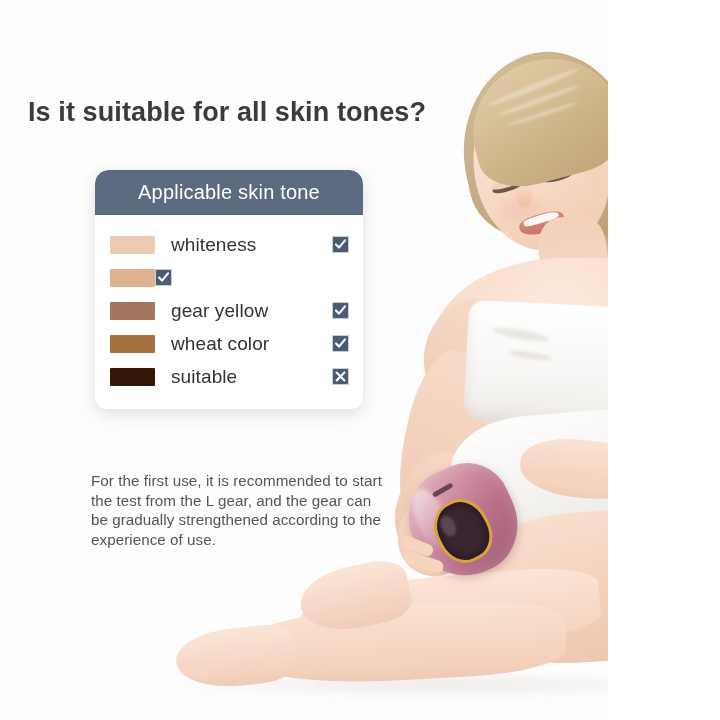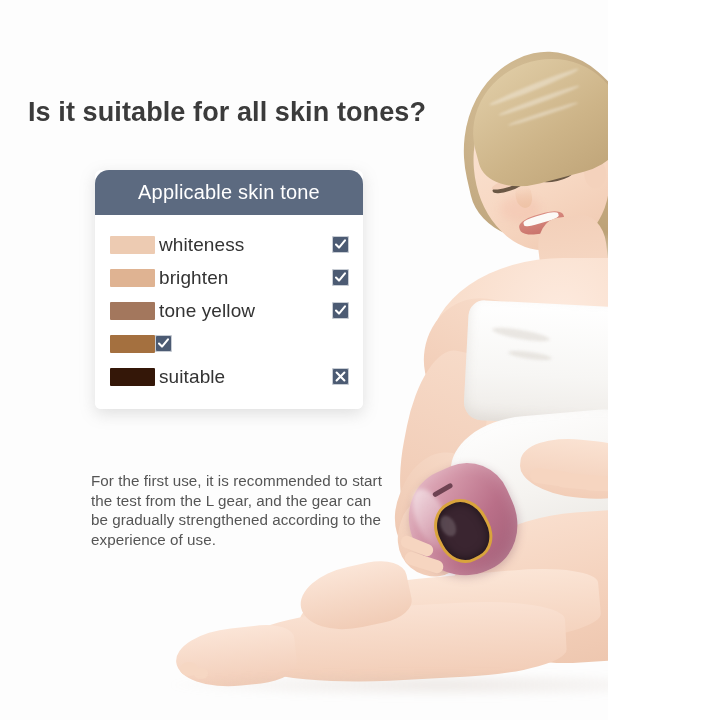--- a/index.html
+++ b/index.html
@@ -110,30 +110,30 @@
     box-shadow:inset 0 0 10px rgba(0,0,0,.55);}
   .device-win-gloss{position:absolute;left:6px;top:7px;width:14px;height:22px;background:rgba(255,255,255,.16);border-radius:50%;filter:blur(1px);}
 
   
   .heading{position:absolute;left:28px;top:97px;width:420px;
     font-size:27px;font-weight:700;color:#3b3b3b;letter-spacing:.1px;
     font-family:"Liberation Sans", sans-serif;white-space:nowrap;}
 
   
   .card{position:absolute;left:95px;top:170px;width:268px;
-    background:#ffffff;border-radius:6px;
+    background:#ffffff;border-radius:13px;
     box-shadow:0 5px 16px rgba(120,120,120,.22);overflow:hidden;}
   .card-header{height:45px;background:#5c6a80;display:flex;align-items:center;justify-content:center;
     border-radius:14px 14px 0 0;}
   .card-header-title{color:#ffffff;font-size:20px;font-weight:400;letter-spacing:.2px;}
   .card-body{padding:13px 0 16px 0;background:#fff;}
 
   .tone-row{display:flex;align-items:center;height:33px;padding:0 14px 0 15px;}
   .swatch{width:45px;height:18px;border-radius:1px;flex:0 0 auto;}
-  .tone-label{flex:1 1 auto;margin-left:4px;font-size:19px;color:#333333;letter-spacing:.1px;}
+  .tone-label{flex:1 1 auto;margin-left:16px;font-size:19px;color:#333333;letter-spacing:.1px;}
   .mark{width:17px;height:17px;flex:0 0 auto;background:#4c5b73;border-radius:2px;
     display:flex;align-items:center;justify-content:center;box-shadow:0 0 0 1px rgba(255,255,255,.7) inset;}
   .mark svg{display:block;}
 
   
   .note{position:absolute;left:91px;top:471px;width:300px;
     font-size:15.2px;line-height:19.6px;color:#555555;letter-spacing:.05px;}
 </style>
 </head>
 <body>
@@ -214,38 +214,38 @@
           <span class="swatch" style="background: rgb(237, 203, 178);"></span>
           <span class="tone-label">whiteness</span>
           <span class="mark" style="background: rgb(76, 91, 115);">
             <svg width="13" height="13" viewBox="0 0 13 13" aria-hidden="true">
               <path d="M2 6.6 L5 9.6 L11 2.4" fill="none" stroke="#ffffff" stroke-width="2.1" stroke-linecap="round" stroke-linejoin="round"></path>
             </svg>
           </span>
         </div>
         <div class="tone-row">
           <span class="swatch" style="background: rgb(223, 179, 146);"></span>
-          <span class="tone-label">brighten</span>
           <span class="mark" style="background: rgb(76, 91, 115);">
             <svg width="13" height="13" viewBox="0 0 13 13" aria-hidden="true">
               <path d="M2 6.6 L5 9.6 L11 2.4" fill="none" stroke="#ffffff" stroke-width="2.1" stroke-linecap="round" stroke-linejoin="round"></path>
             </svg>
           </span>
         </div>
         <div class="tone-row">
           <span class="swatch" style="background: rgb(163, 119, 93);"></span>
-          <span class="tone-label">tone yellow</span>
+          <span class="tone-label">gear yellow</span>
           <span class="mark" style="background: rgb(76, 91, 115);">
             <svg width="13" height="13" viewBox="0 0 13 13" aria-hidden="true">
               <path d="M2 6.6 L5 9.6 L11 2.4" fill="none" stroke="#ffffff" stroke-width="2.1" stroke-linecap="round" stroke-linejoin="round"></path>
             </svg>
           </span>
         </div>
         <div class="tone-row">
           <span class="swatch" style="background: rgb(164, 112, 63);"></span>
+          <span class="tone-label">wheat color</span>
           <span class="mark" style="background: rgb(76, 91, 115);">
             <svg width="13" height="13" viewBox="0 0 13 13" aria-hidden="true">
               <path d="M2 6.6 L5 9.6 L11 2.4" fill="none" stroke="#ffffff" stroke-width="2.1" stroke-linecap="round" stroke-linejoin="round"></path>
             </svg>
           </span>
         </div>
         <div class="tone-row">
           <span class="swatch" style="background: rgb(52, 23, 8);"></span>
           <span class="tone-label">suitable</span>
           <span class="mark" style="background: rgb(76, 91, 115);">

